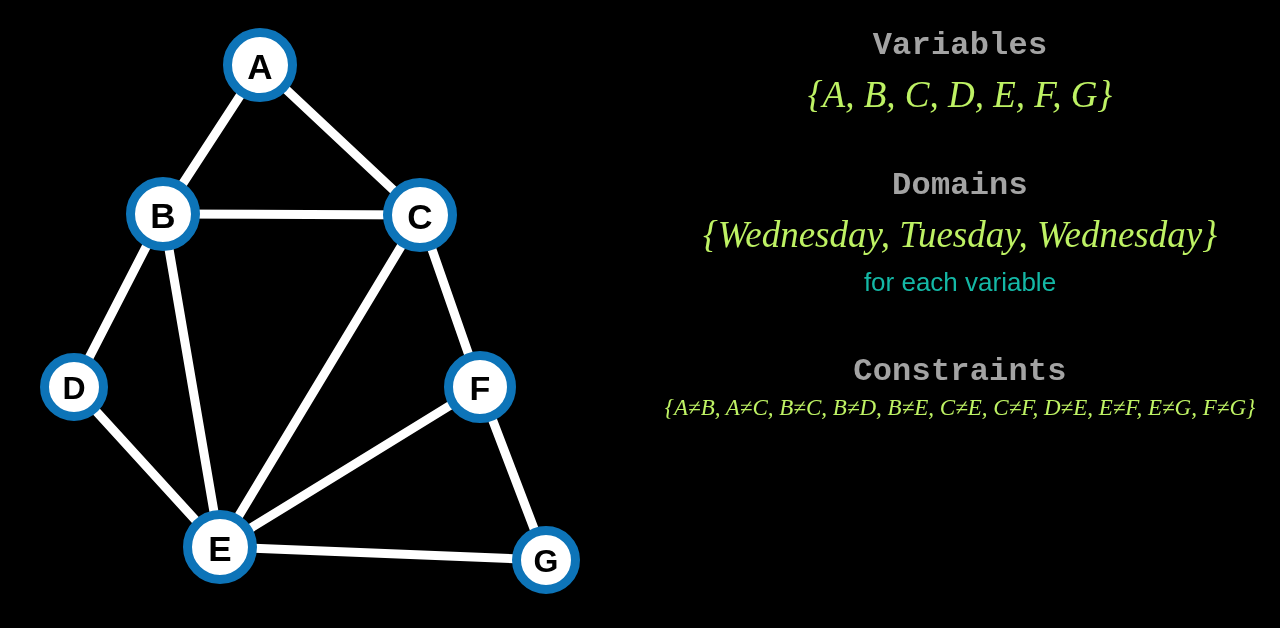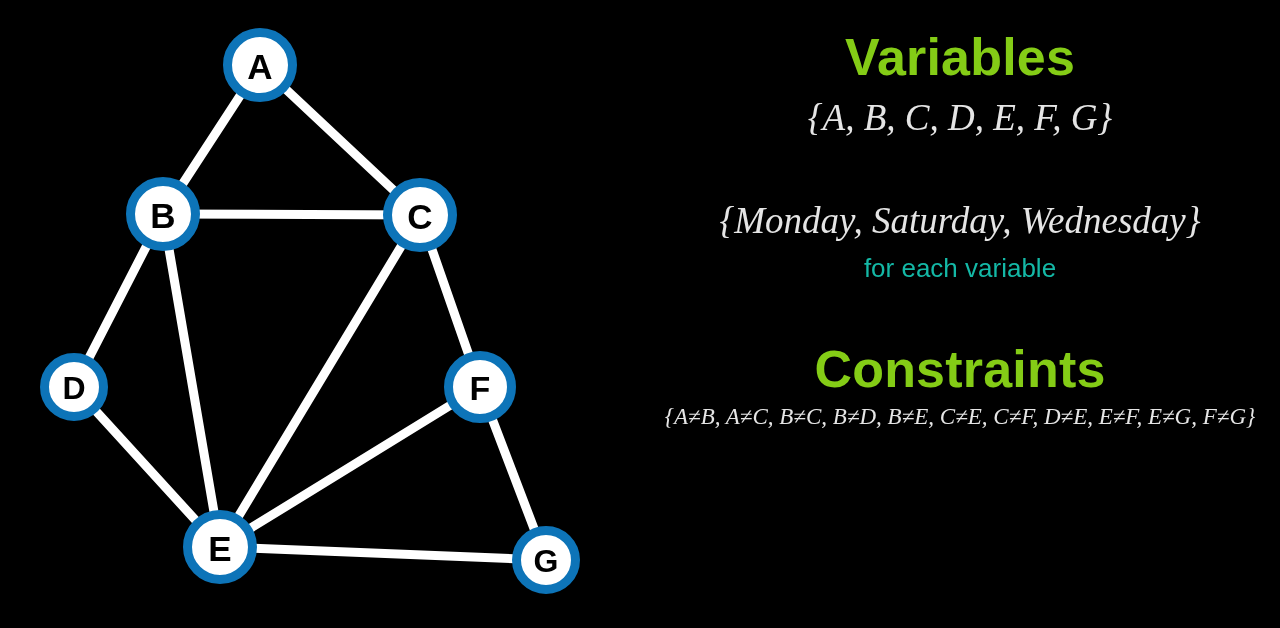--- a/index.html
+++ b/index.html
@@ -60,34 +60,34 @@
   }
   .section {
     width: 100%;
     text-align: center;
   }
   .sec-variables { margin-top: 6px; }
   .sec-domains   { margin-top: 52px; }
   .sec-constraints { margin-top: 56px; }
 
   .heading {
-    font-family: Liberation Sans, sans-serif;
+    font-family: Liberation Mono, monospace;
     font-weight: bold;
-    font-size: 52px;
+    font-size: 32px;
     line-height: 1.15;
-    color: #84cc16;
+    color: #a3a3a3;
     letter-spacing: 0.2px;
     margin: 0 0 4px 0;
   }
   .setline {
     font-family: "Liberation Serif", "DejaVu Serif", serif;
     font-style: italic;
     font-size: 37px;
     line-height: 1.18;
-    color: #e5e5e5;
+    color: #bef264;
     margin: 8px 0 0 0;
     white-space: nowrap;
   }
   .setline.wrapline {
     white-space: normal;
     font-size: 23px;
     line-height: 1.12;
     margin-top: 4px;
   }
   .subnote {
@@ -153,21 +153,22 @@
   </div>
 
   <div class="text-pane">
 
     <div class="section sec-variables">
       <div class="heading">Variables</div>
       <div class="setline">{A, B, C, D, E, F, G}</div>
     </div>
 
     <div class="section sec-domains">
-      <div class="setline">{Monday, Saturday, Wednesday}</div>
+      <div class="heading">Domains</div>
+      <div class="setline">{Wednesday, Tuesday, Wednesday}</div>
       <div class="subnote">for each variable</div>
     </div>
 
     <div class="section sec-constraints">
       <div class="heading">Constraints</div>
       <div class="setline wrapline">{A≠B, A≠C, B≠C, B≠D, B≠E, C≠E, C≠F, D≠E, E≠F, E≠G, F≠G}</div>
     </div>
 
   </div>
 

